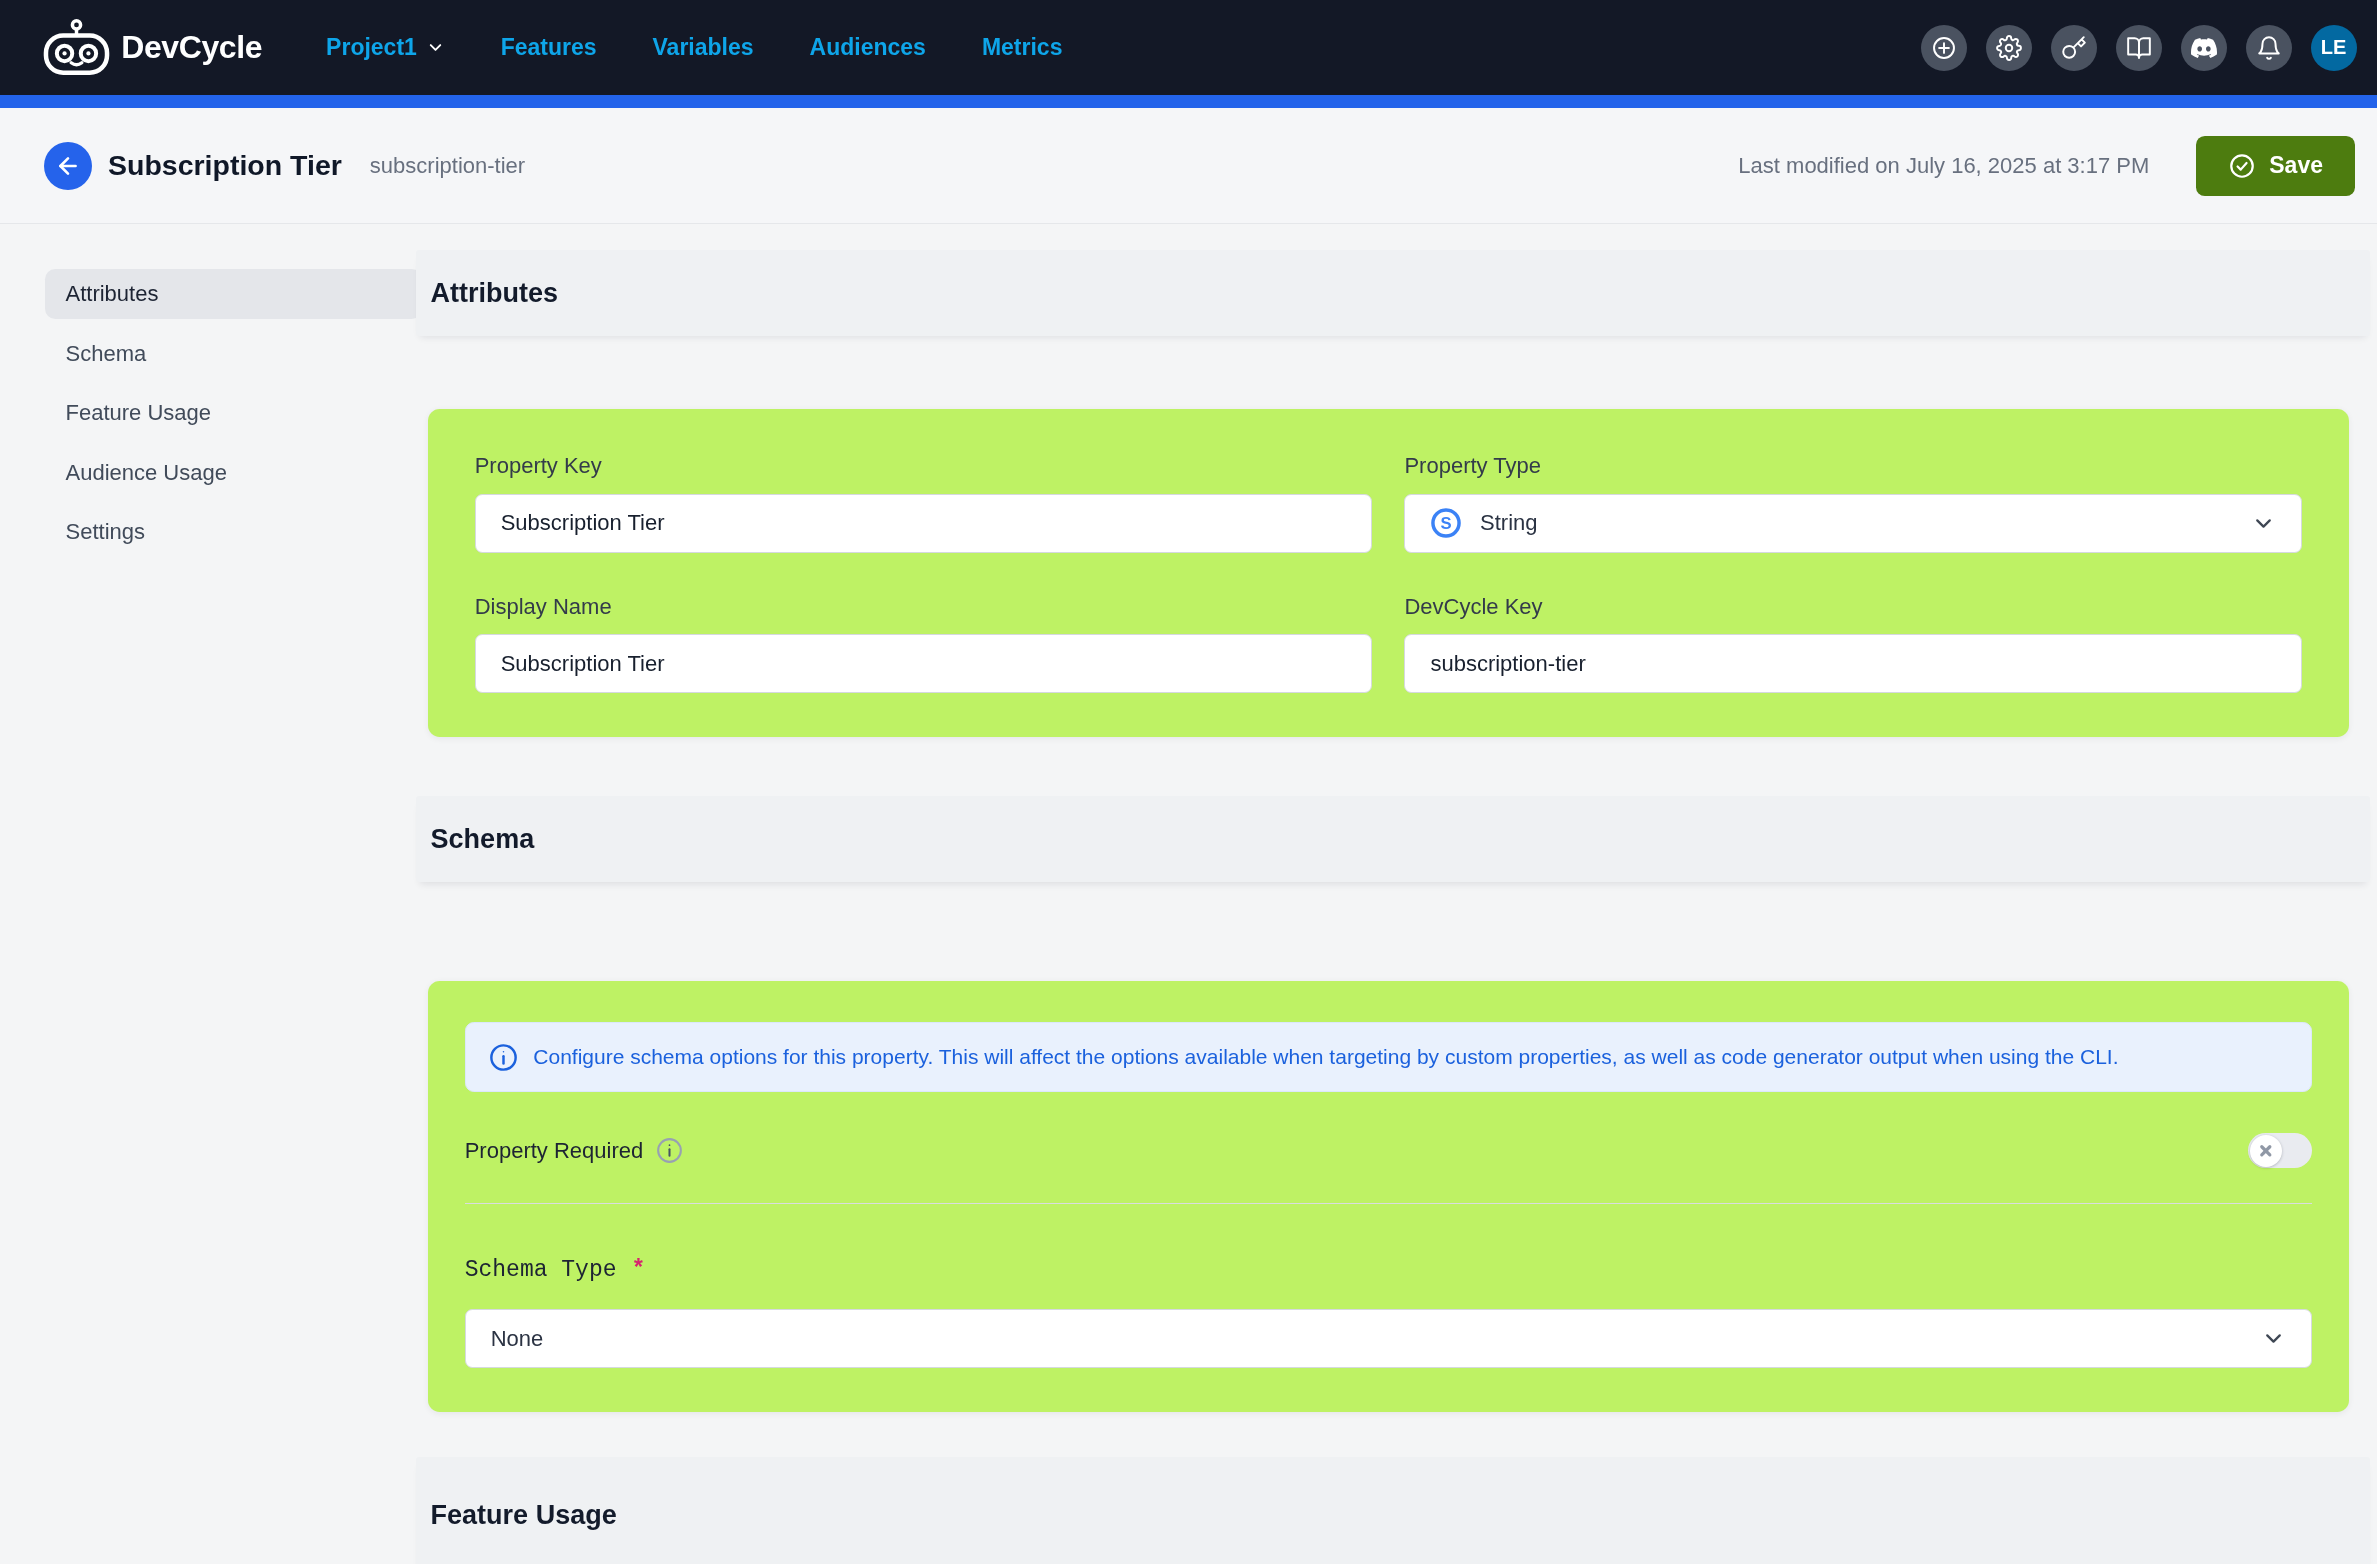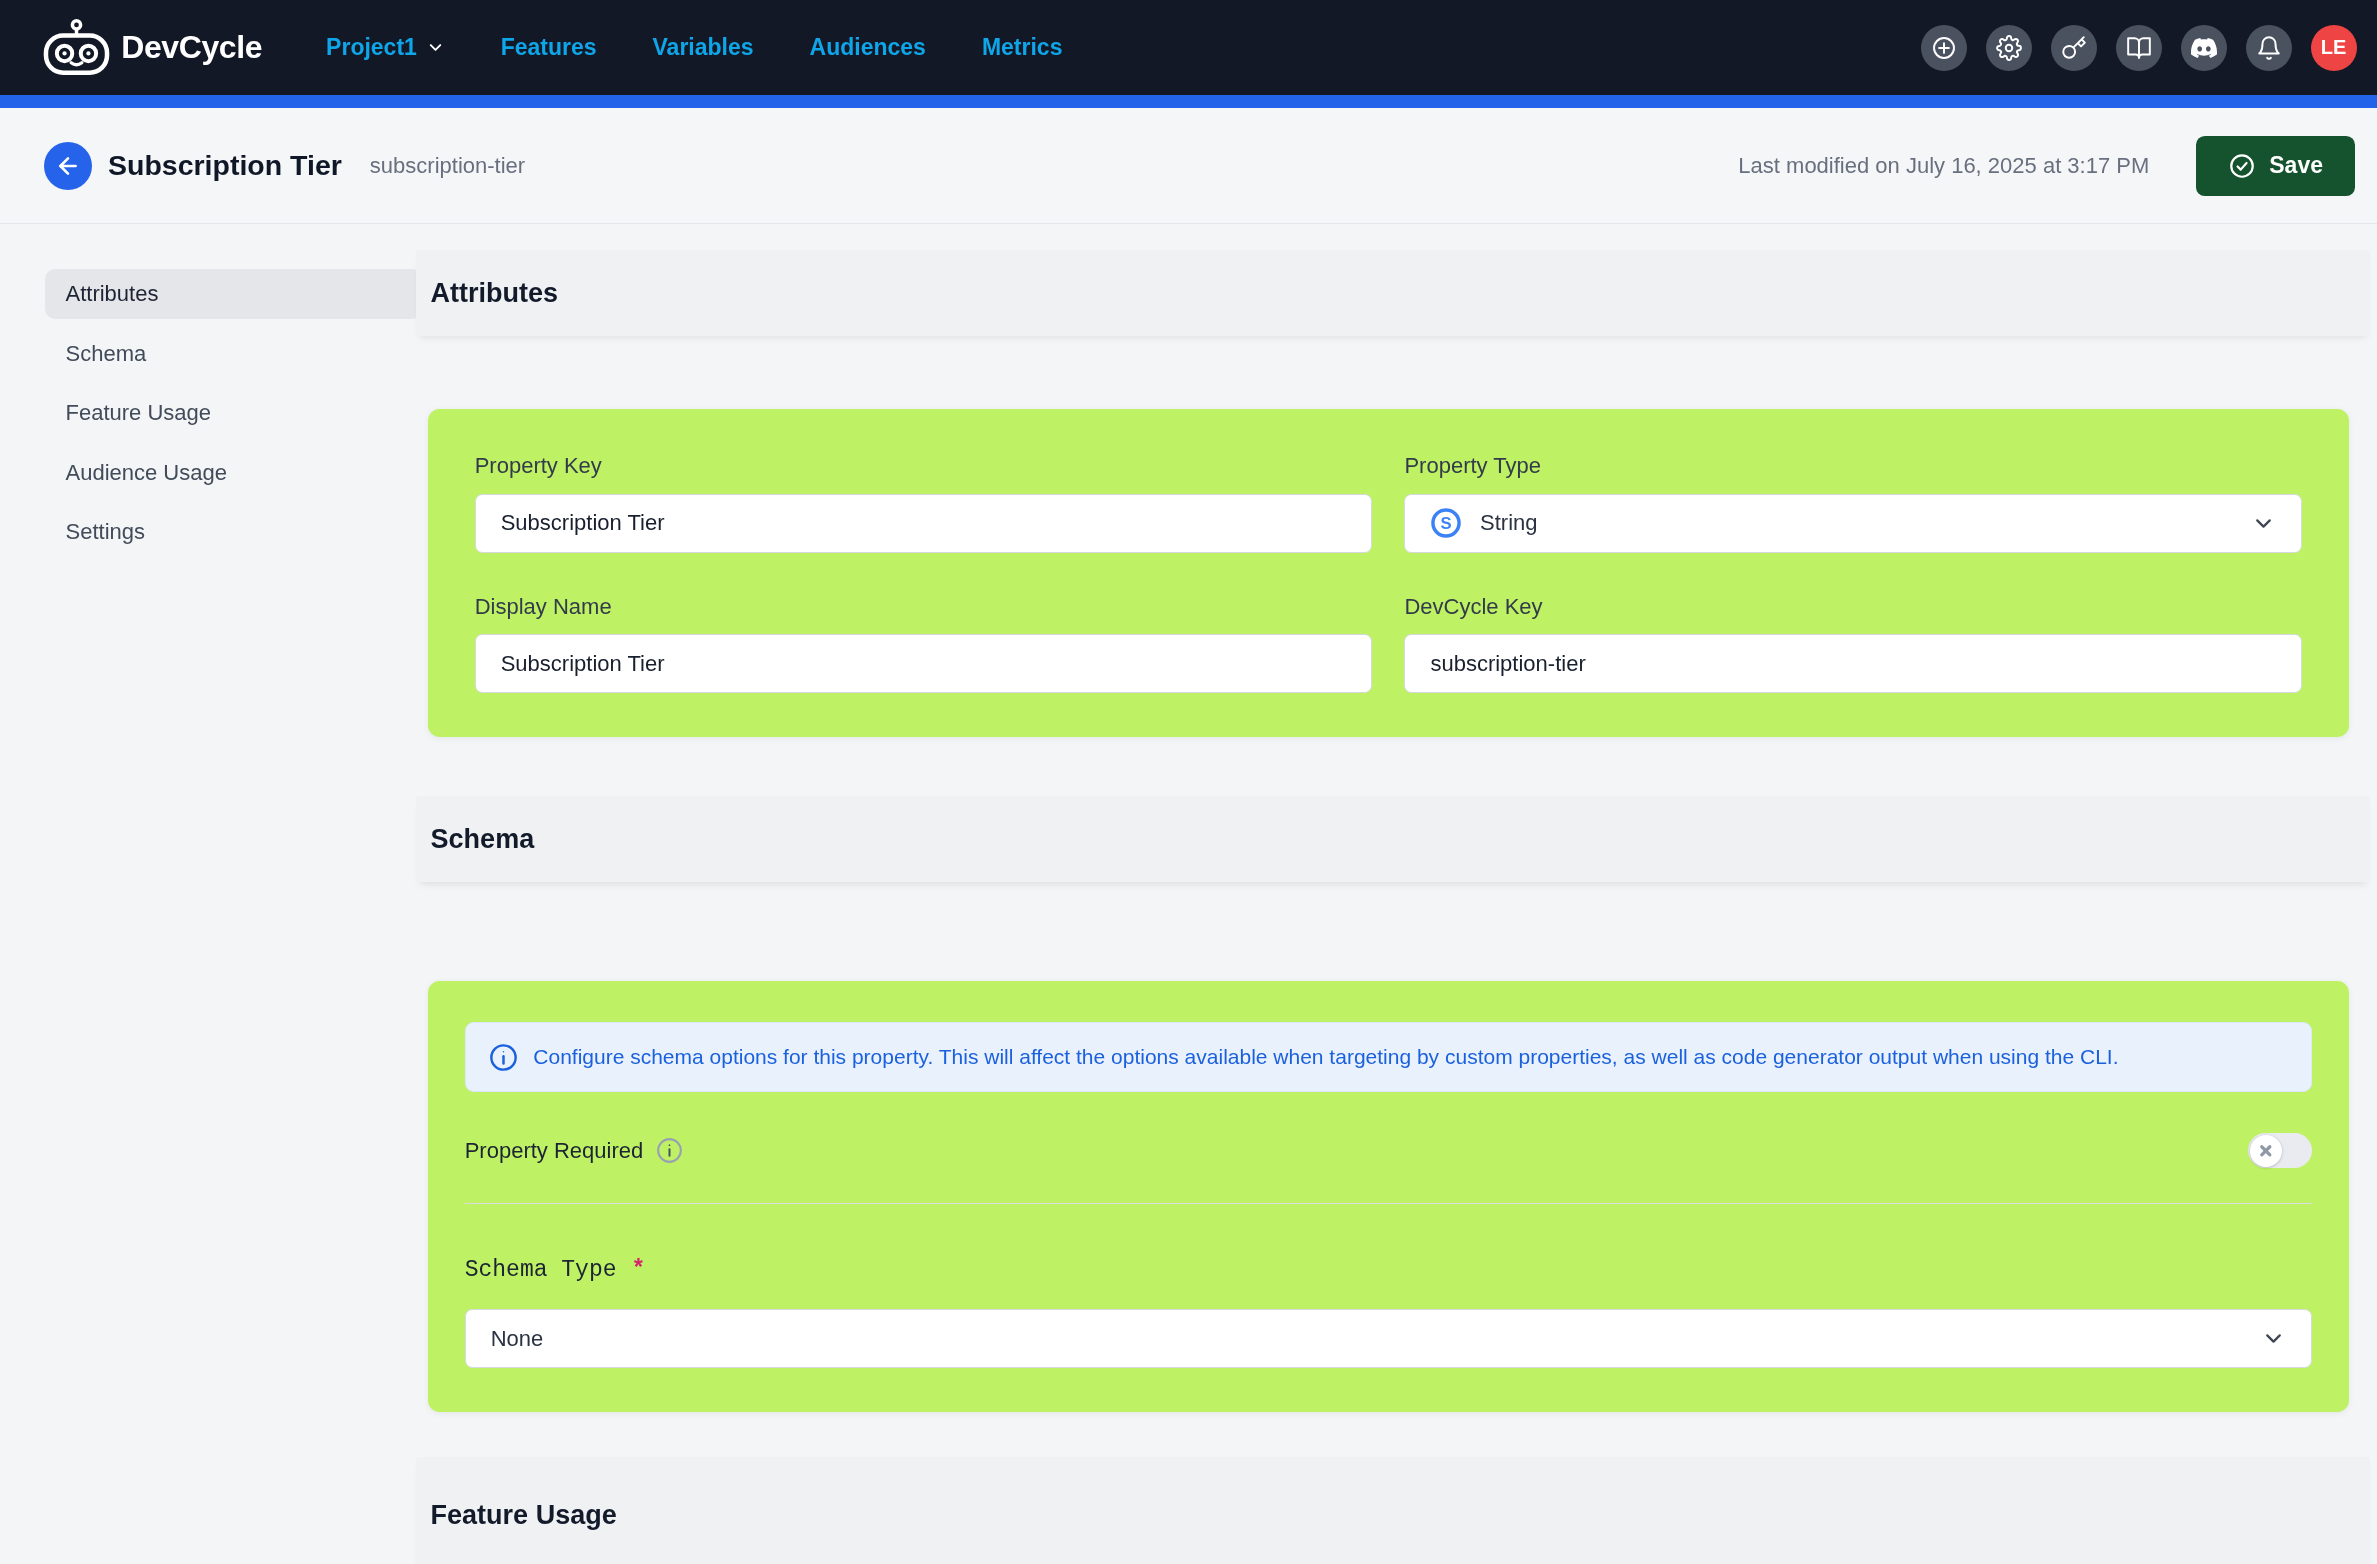--- a/index.html
+++ b/index.html
@@ -195,39 +195,39 @@
       </span>
     </button>
     <button class="iconbtn">
       <span>
         <svg viewBox="0 0 24 24" width="26" height="26" fill="none" stroke="currentColor" stroke-width="1.8" stroke-linecap="round" stroke-linejoin="round">
             <path d="M18 8A6 6 0 0 0 6 8c0 7-3 9-3 9h18s-3-2-3-9"></path>
             <path d="M13.73 21a2 2 0 0 1-3.46 0"></path>
           </svg>
       </span>
     </button>
-    <div class="avatar" style="background:#ef4444">LE</div>
+    <div class="avatar" style="background:#0369a1">LE</div>
   </div>
 </header>
 
 <div class="accentbar" style="background:#2363ea"></div>
 
 <div class="pagehead">
   <button class="backbtn" style="background:#2563eb">
     <span>
       <svg viewBox="0 0 24 24" width="26" height="26" fill="none" stroke="#fff" stroke-width="2.4" stroke-linecap="round" stroke-linejoin="round">
           <line x1="19" y1="12" x2="5" y2="12"></line>
           <polyline points="12 19 5 12 12 5"></polyline>
         </svg>
     </span>
   </button>
   <h1 class="page-title">Subscription Tier</h1>
   <span class="page-key">subscription-tier</span>
   <span class="modified">Last modified on July 16, 2025 at 3:17 PM</span>
-  <button class="savebtn" style="background:#14532d">
+  <button class="savebtn" style="background:#4d7c0f">
     <span>
       <svg viewBox="0 0 24 24" width="28" height="28" fill="none" stroke="#fff" stroke-width="1.9" stroke-linecap="round" stroke-linejoin="round">
           <circle cx="12" cy="12" r="9.2"></circle>
           <polyline points="8.2 12.4 10.9 15.1 15.9 9.4"></polyline>
         </svg>
     </span>
     <span>Save</span>
   </button>
 </div>
 

